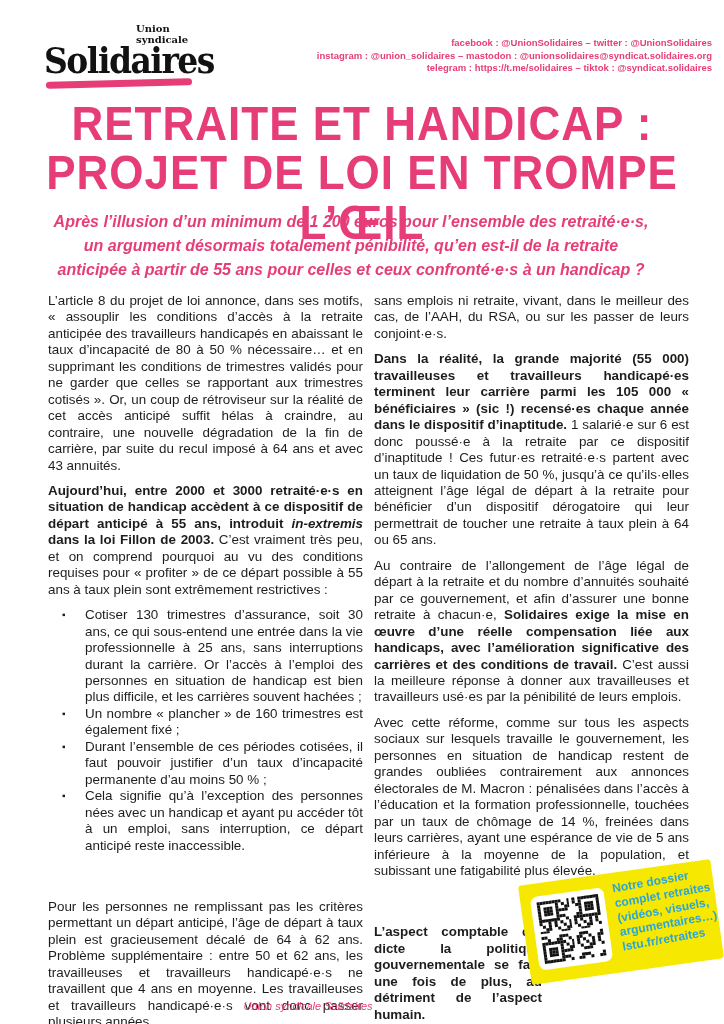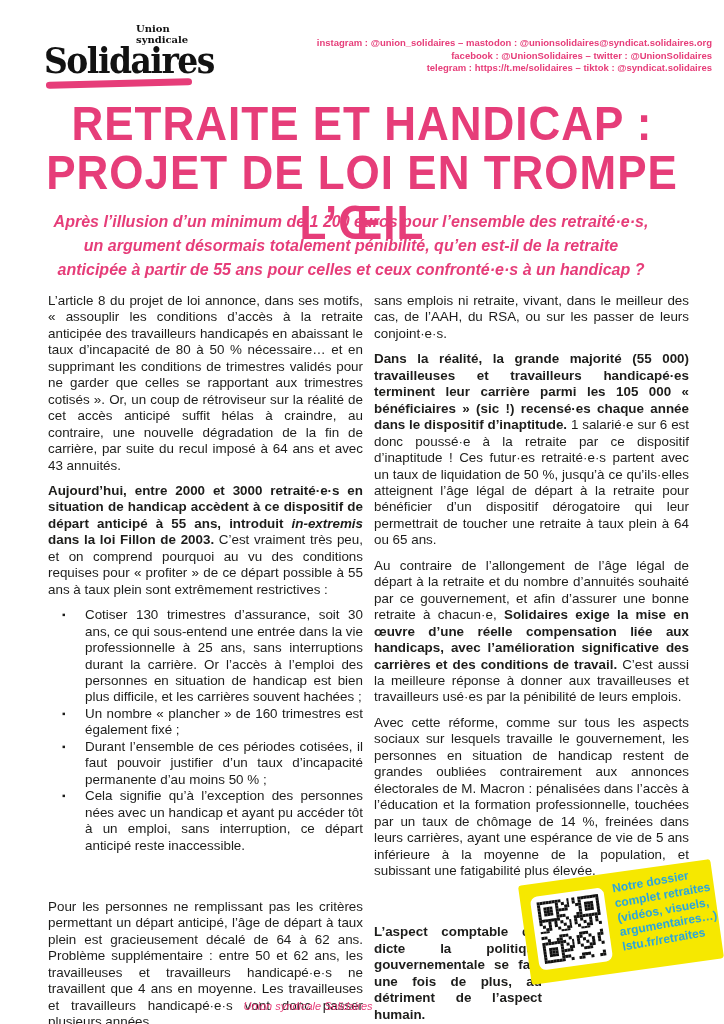--- a/index.html
+++ b/index.html
@@ -91,22 +91,22 @@
   <div class="logo">
     <div class="logo-tagline">
       <span>Union</span><br>
       <span>syndicale</span>
     </div>
     <div class="logo-name">Solidaires</div>
     <div class="logo-underline"></div>
   </div>
 
   <div class="social">
+    <div>facebook : @UnionSolidaires – twitter : @UnionSolidaires</div>
     <div>instagram : @union_solidaires – mastodon : @unionsolidaires@syndicat.solidaires.org</div>
-    <div>facebook : @UnionSolidaires – twitter : @UnionSolidaires</div>
     <div>telegram : https://t.me/solidaires – tiktok : @syndicat.solidaires</div>
   </div>
 
   <h1 class="title" style="margin:0;">
     <span class="t-line">RETRAITE ET HANDICAP :</span>
     <span class="t-line">PROJET DE LOI EN TROMPE L’ŒIL</span>
   </h1>
 
   <div class="subtitle">
     <span>Après l’illusion d’un minimum de 1 200 euros pour l’ensemble des retraité·e·s,</span>

